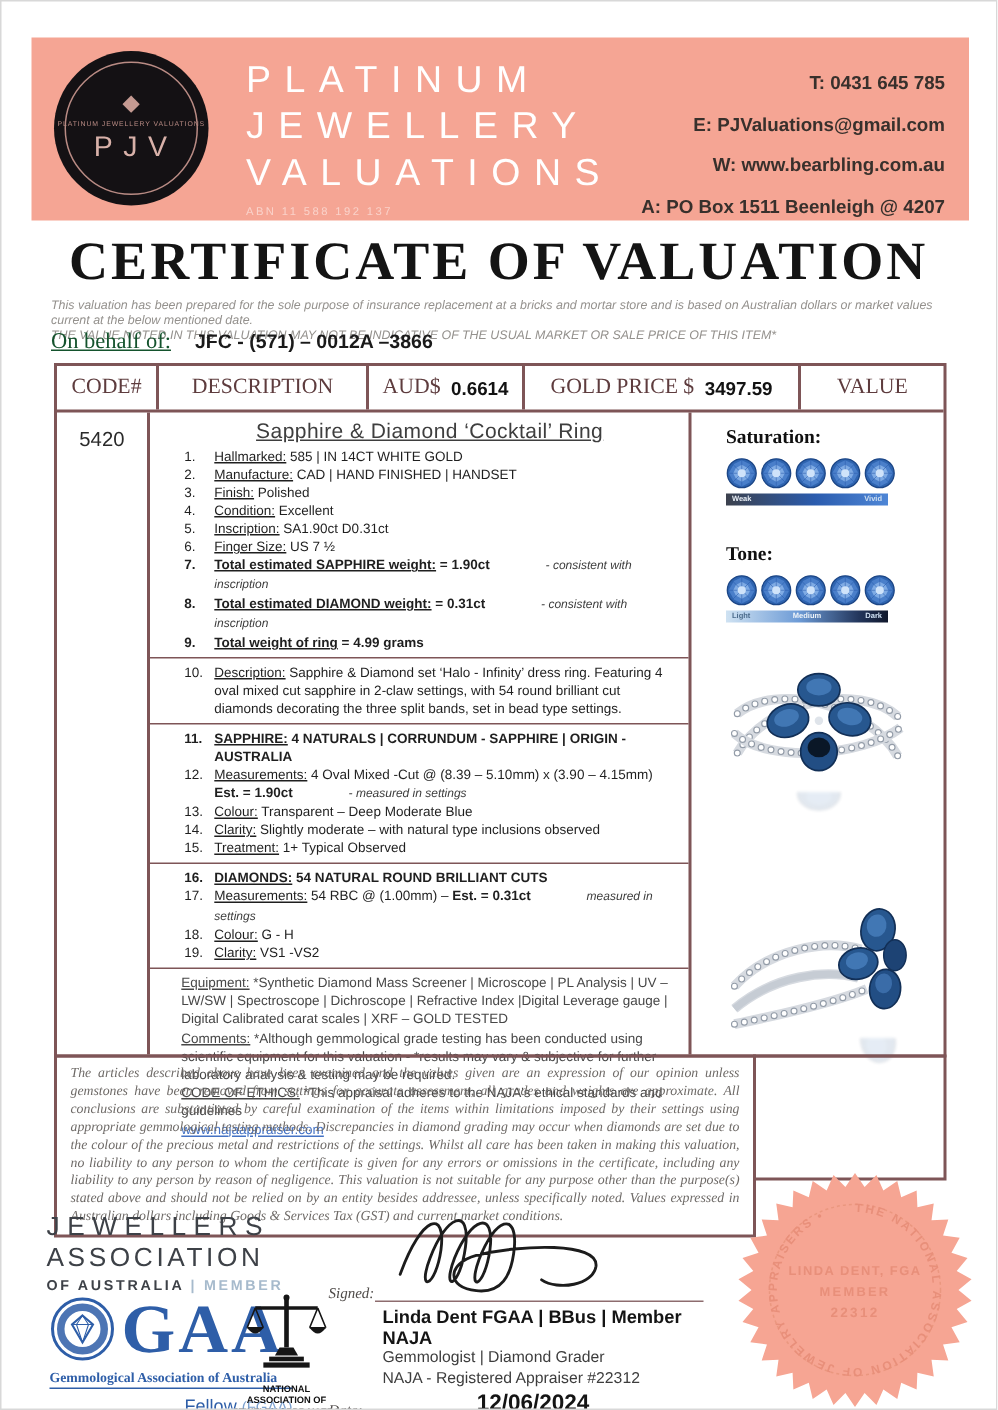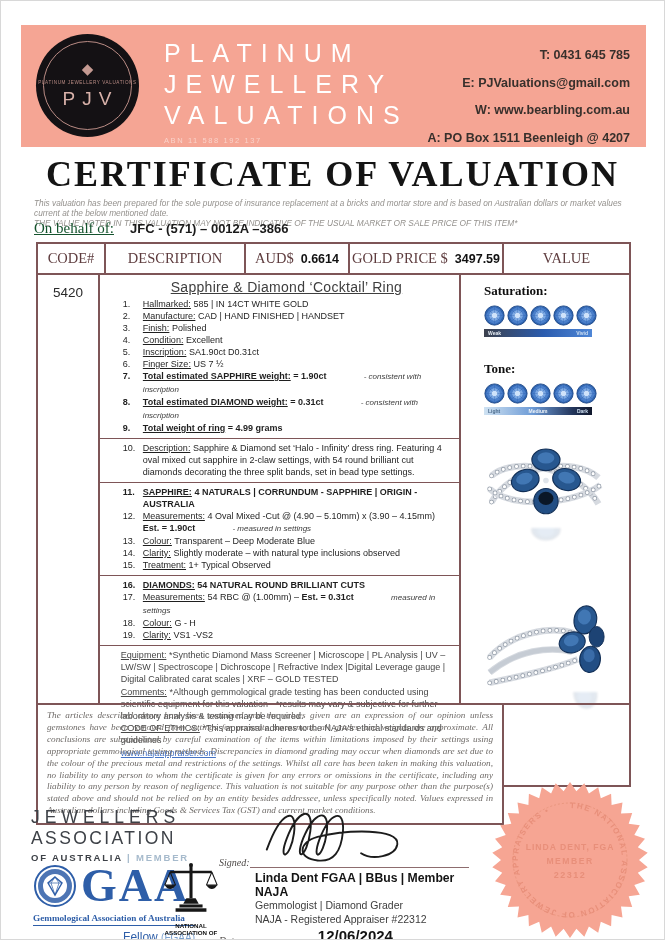--- a/index.html
+++ b/index.html
@@ -28,21 +28,21 @@
   .behalf{position:absolute;left:33px;top:219px;display:flex;align-items:baseline;}
   .behalf-label{font-family:"Liberation Serif",serif;font-size:15px;color:#14532d;text-decoration:underline;}
   .behalf-value{font-size:13px;font-weight:700;margin-left:16px;color:#1a1a1a;}
   
   .vtable{position:absolute;left:35px;top:241px;width:595px;border:2px solid #7e5557;box-sizing:border-box;}
   .thead{display:flex;height:29px;border-bottom:2px solid #7e5557;
          font-family:"Liberation Serif",serif;color:#5e3c3e;font-size:14.5px;}
   .th{display:flex;align-items:center;justify-content:center;border-right:2px solid #7e5557;box-sizing:border-box;}
   .th:last-child{border-right:none;}
   .th .blackval{color:#121212;font-weight:700;font-family:"Liberation Sans",sans-serif;font-size:12.5px;margin-left:7px;}
-  .w-code{width:68px;text-align:center;}.w-desc{width:140px;}.w-aud{width:104px;}.w-gold{width:154px;}.w-val{flex:1;}
+  .w-code{width:68px;text-align:center;}.w-desc{width:140px;}.w-aud{width:104px;}.w-gold{width:184px;}.w-val{flex:1;}
   .tbody{display:flex;height:428px;}
   .cell-code{width:68px;border-right:2px solid #7e5557;box-sizing:border-box;
              text-align:center;padding-top:10px;font-size:13.5px;color:#2a2a2a;}
   .cell-desc{width:398px;border-right:2px solid #7e5557;box-sizing:border-box;display:flex;flex-direction:column;}
   .cell-val{flex:1;padding:8px 23px;box-sizing:border-box;}
   .sec{padding:3px 7px 4px 21px;border-bottom:1.6px solid #7e5557;}
   .sec:last-child{border-bottom:none;flex:1;}
   .item-title{text-align:center;font-size:14px;color:#3e3e3e;text-decoration:underline;
               letter-spacing:.3px;margin:1px 0 3px;}
   .li{display:flex;font-size:9px;line-height:12px;}
@@ -203,21 +203,21 @@
               <span class="body"><span class="lbl">Description:</span><span class="txt"> Sapphire &amp; Diamond set ‘Halo - Infinity’ dress ring. Featuring 4 oval mixed cut sapphire in 2-claw settings, with 54 round brilliant cut diamonds decorating the three split bands, set in bead type settings.</span></span>
             </div>
           </div>
           <div class="sec">
             <div class="li bold">
               <span class="num">11.</span>
               <span class="body"><span class="lbl">SAPPHIRE:</span><span class="txt"> 4 NATURALS | CORRUNDUM - SAPPHIRE | ORIGIN - AUSTRALIA</span></span>
             </div>
             <div class="li">
               <span class="num">12.</span>
-              <span class="body"><span class="lbl">Measurements:</span><span class="txt"> 4 Oval Mixed -Cut @ (4.90 – 5.10mm) x (3.90 – 4.15mm)</span><span class="btxt"> Est. = 1.90ct</span><span class="note"> - measured in settings</span></span>
+              <span class="body"><span class="lbl">Measurements:</span><span class="txt"> 4 Oval Mixed -Cut @ (8.39 – 5.10mm) x (3.90 – 4.15mm)</span><span class="btxt"> Est. = 1.90ct</span><span class="note"> - measured in settings</span></span>
             </div>
             <div class="li">
               <span class="num">13.</span>
               <span class="body"><span class="lbl">Colour:</span><span class="txt"> Transparent – Deep Moderate Blue</span></span>
             </div>
             <div class="li">
               <span class="num">14.</span>
               <span class="body"><span class="lbl">Clarity:</span><span class="txt"> Slightly moderate – with natural type inclusions observed</span></span>
             </div>
             <div class="li">

